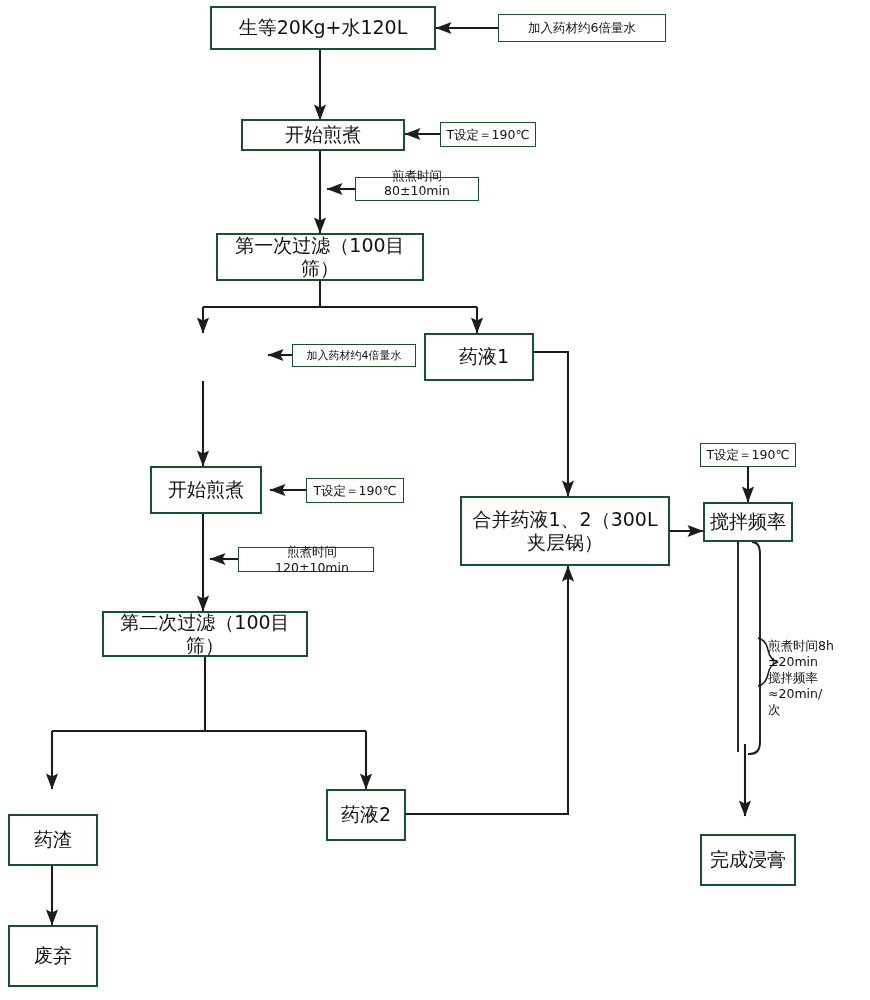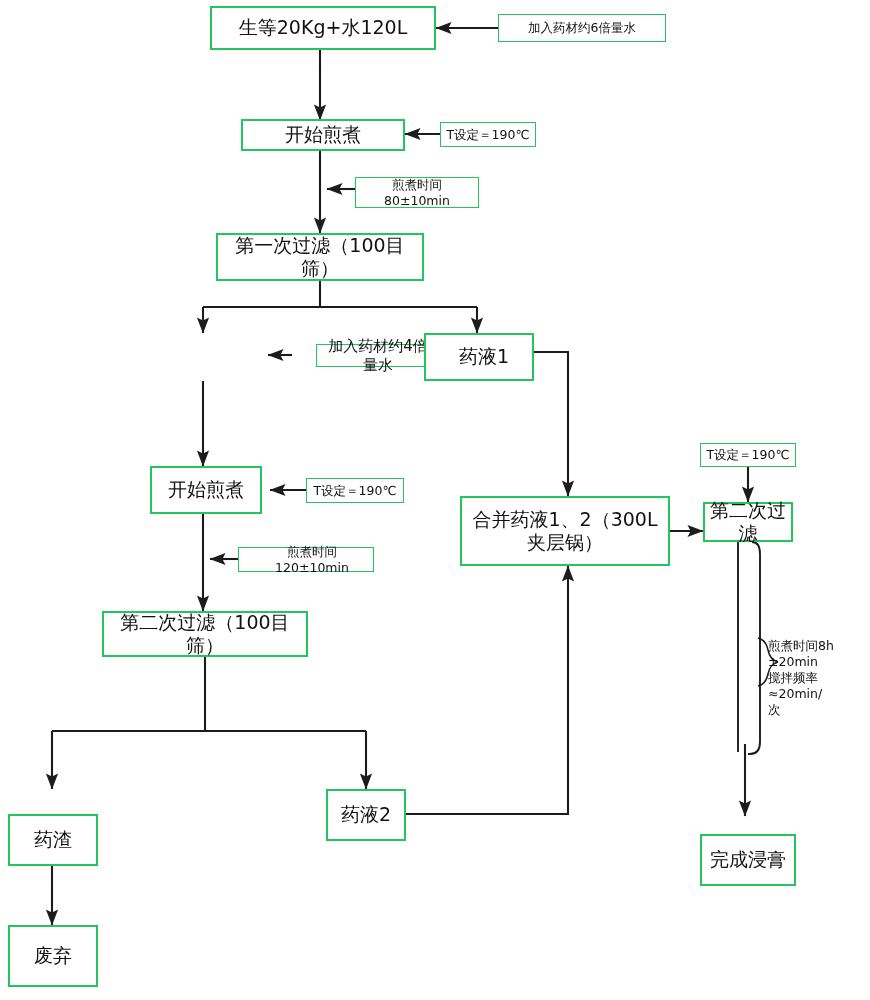--- a/index.html
+++ b/index.html
@@ -21,41 +21,40 @@
   }
   svg#flow-svg {
     position: absolute;
     top: 0; left: 0;
     width: 870px;
     height: 1000px;
   }
   .node-box {
     position: absolute;
     box-sizing: border-box;
-    border: 2px solid #22c55e;
+    border: 2px solid #14532d;
     background: #ffffff;
     display: flex;
     align-items: center;
     justify-content: center;
     text-align: center;
     color: #111111;
     line-height: 1.22;
     padding: 2px 4px;
   }
   .node-box.main {
     font-size: 19px;
   }
   .node-box.note {
     font-size: 12.5px;
     border-width: 1.5px;
   }
   .node-box.note-sm {
-    font-size: 15px;
+    font-size: 11px;
     border-width: 1.5px;
-    margin-left: 24px;
   }
   .free-label {
     position: absolute;
     font-size: 12.5px;
     color: #111111;
     line-height: 1.28;
     white-space: pre-line;
     text-align: left;
   }
 </style>
@@ -129,21 +128,21 @@
   </div>
 
   <div class="node-box main" style="left:241px; top:119px; width:164px; height:32px;">
     <span>开始煎煮</span>
   </div>
 
   <div class="node-box note" style="left:440px; top:122px; width:96px; height:25px;">
     <span>T设定＝190℃</span>
   </div>
 
-  <div class="node-box note" style="left:355px; top:177px; width:124px; height:31px;">
+  <div class="node-box note" style="left:355px; top:177px; width:124px; height:24px;align-items:flex-end;">
     <span>煎煮时间80±10min</span>
   </div>
 
   <div class="node-box main" style="left:216px; top:233px; width:208px; height:48px;">
     <span>第一次过滤（100目筛）</span>
   </div>
 
 
   <div class="node-box note-sm" style="left:292px; top:344px; width:124px; height:23px;">
     <span>加入药材约4倍量水</span>
@@ -171,21 +170,21 @@
 
   <div class="node-box main" style="left:460px; top:496px; width:210px; height:70px;">
     <span>合并药液1、2（300L夹层锅）</span>
   </div>
 
   <div class="node-box note" style="left:700px; top:443px; width:96px; height:24px;">
     <span>T设定＝190℃</span>
   </div>
 
   <div class="node-box main" style="left:703px; top:502px; width:90px; height:40px;">
-    <span>第二次过滤</span>
+    <span>搅拌频率</span>
   </div>
 
   <div class="free-label" style="left:768px; top:638px; width:100px;">煎煮时间8h
 ±20min
 搅拌频率≈20min/
 次</div>
 
   <div class="node-box main" style="left:8px; top:814px; width:90px; height:52px;">
     <span>药渣</span>
   </div>

